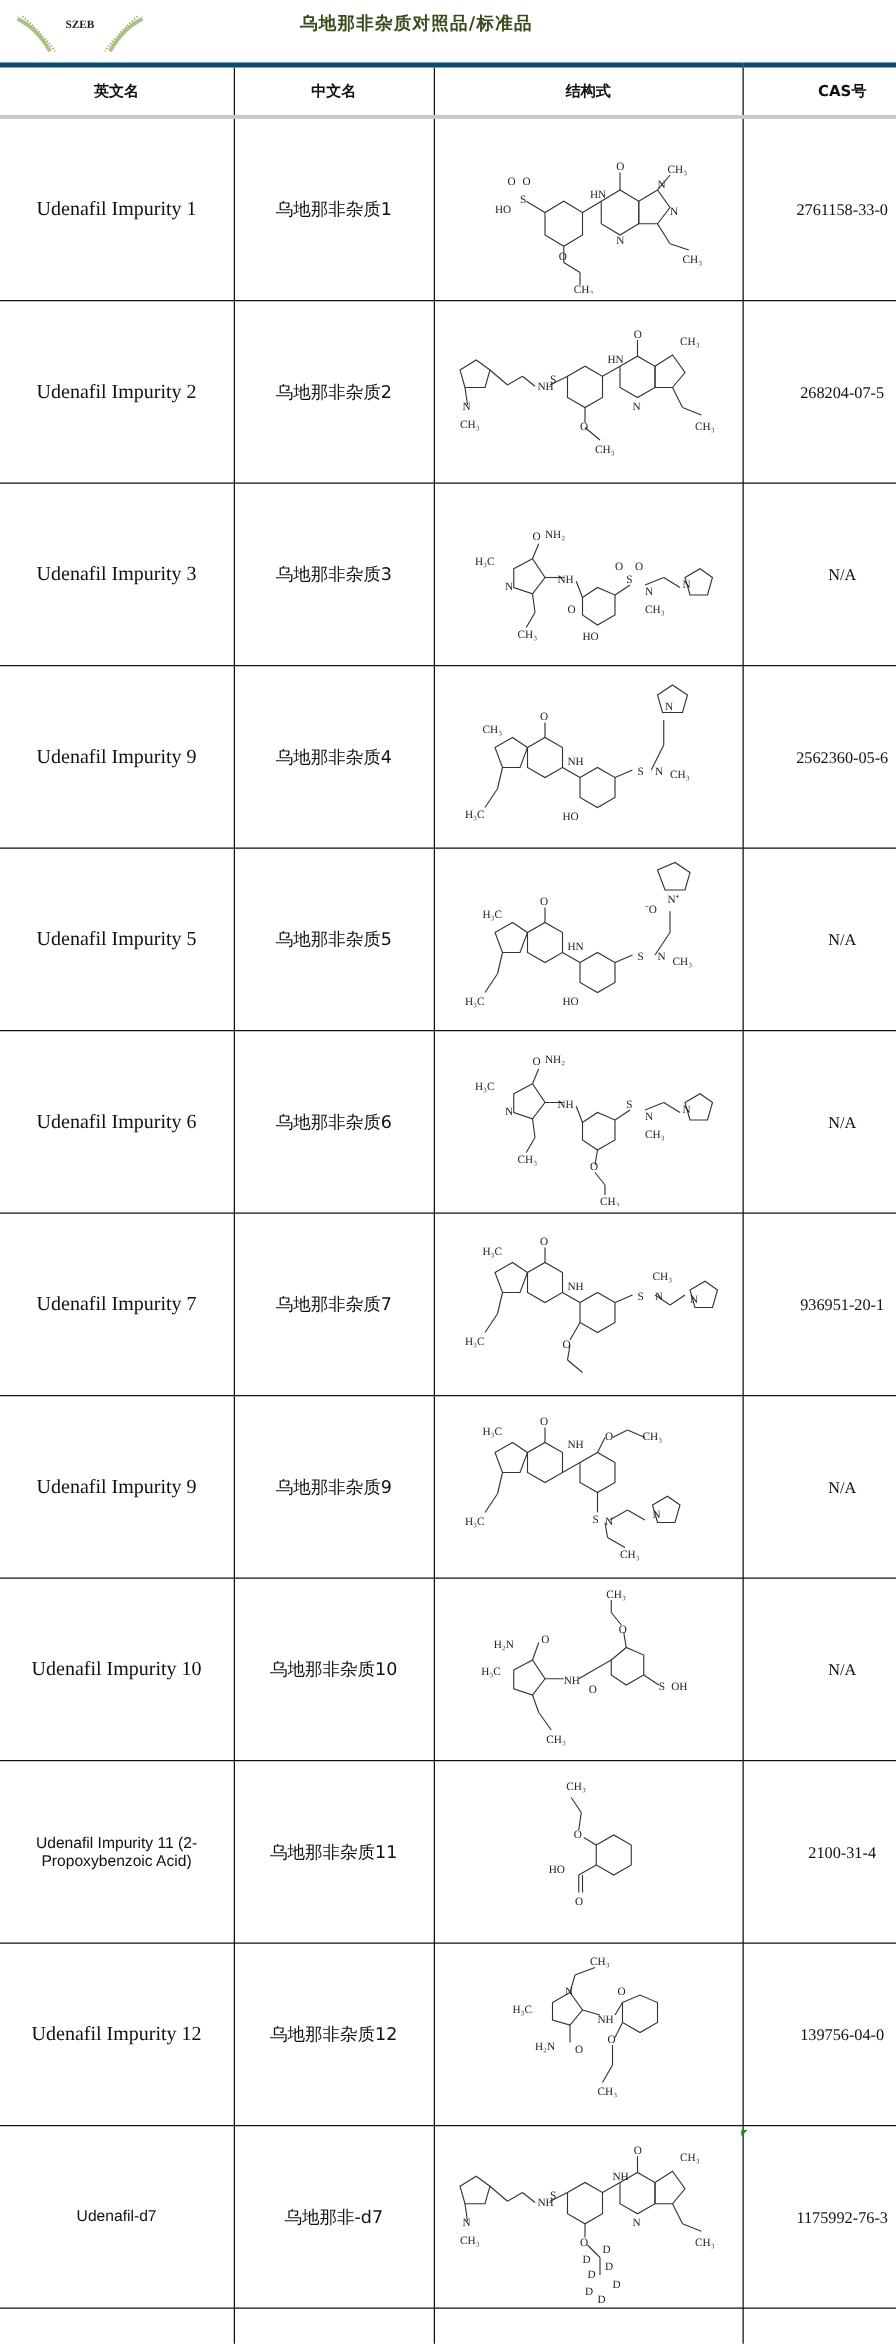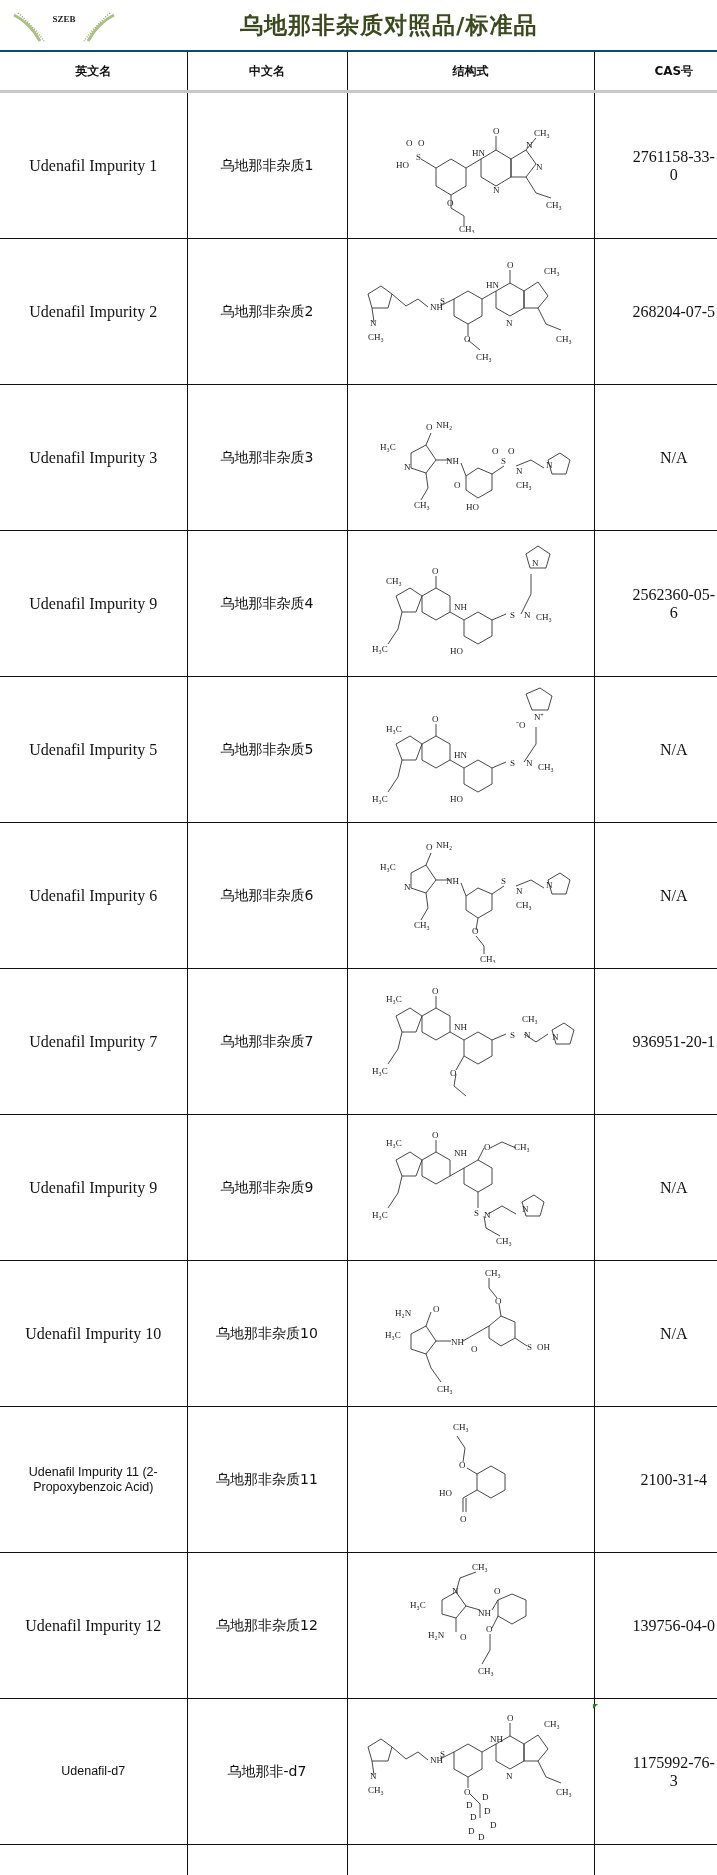--- a/index.html
+++ b/index.html
@@ -1,30 +1,30 @@
 <!DOCTYPE html>
 <html><head>
 <meta charset="utf-8">
 <style>
   html, body { margin:0; padding:0; background:#ffffff; }
   body { width:717px; height:1875px; position:relative; overflow:hidden; font-family:"Liberation Serif", serif; color:#111; }
   .header { position:absolute; left:0; top:0; width:717px; height:50px; }
   .logo { position:absolute; left:10px; top:3px; width:108px; height:42px; }
-  .title { position:absolute; left:240px; top:10px; font-family:"DejaVu Serif", serif; font-size:23px; font-weight:bold; color:#3a4a1c; letter-spacing:1px; }
+  .title { position:absolute; left:240px; top:10px; font-family:"DejaVu Serif", serif; font-size:14px; font-weight:bold; color:#3a4a1c; letter-spacing:1px; }
   table { position:absolute; left:0; top:50px; border-collapse:collapse; table-layout:fixed; width:717px; }
   th, td { border:1.5px solid #111; text-align:center; vertical-align:middle; padding:0; }
-  tr:first-child th { border-top:2px solid #0c4a6e; }
+  tr:first-child th { border-top:4px solid #0c4a6e; }
   th:first-child, td:first-child { border-left:none; }
   th:last-child, td:last-child { border-right:none;padding-left:36px; }
   thead th { height:38px; font-family:"DejaVu Sans", sans-serif; font-weight:bold; font-size:12px; border-bottom:3px solid #c8c8c8; }
   tbody td { height:145px; }
   td.en { font-size:16px; font-family:"Liberation Serif", serif; }
   td.en.sans { font-family:"Liberation Sans", sans-serif; font-size:12.5px; line-height:15px; padding:0 8px; }
   td.cn { font-family:"DejaVu Sans", sans-serif; font-size:14px; }
-  td.cas { font-size:16px; font-family:"Liberation Serif", serif; }
+  td.cas { font-size:13px; font-family:"Liberation Serif", serif; }
   td.struct { position:relative; }
   td.struct svg { display:block; margin:0 auto; }
   .mark { position:absolute; left:593px; top:1704px; width:0; height:0; border-top:5px solid #1a8a1a; border-right:5px solid transparent; }
   svg text { font-family:"Liberation Serif", serif; font-size:9px; fill:#222; }
   svg .b { stroke:#333; stroke-width:0.9; fill:none; }
 </style>
 </head>
 <body>
 
 <div class="header">

